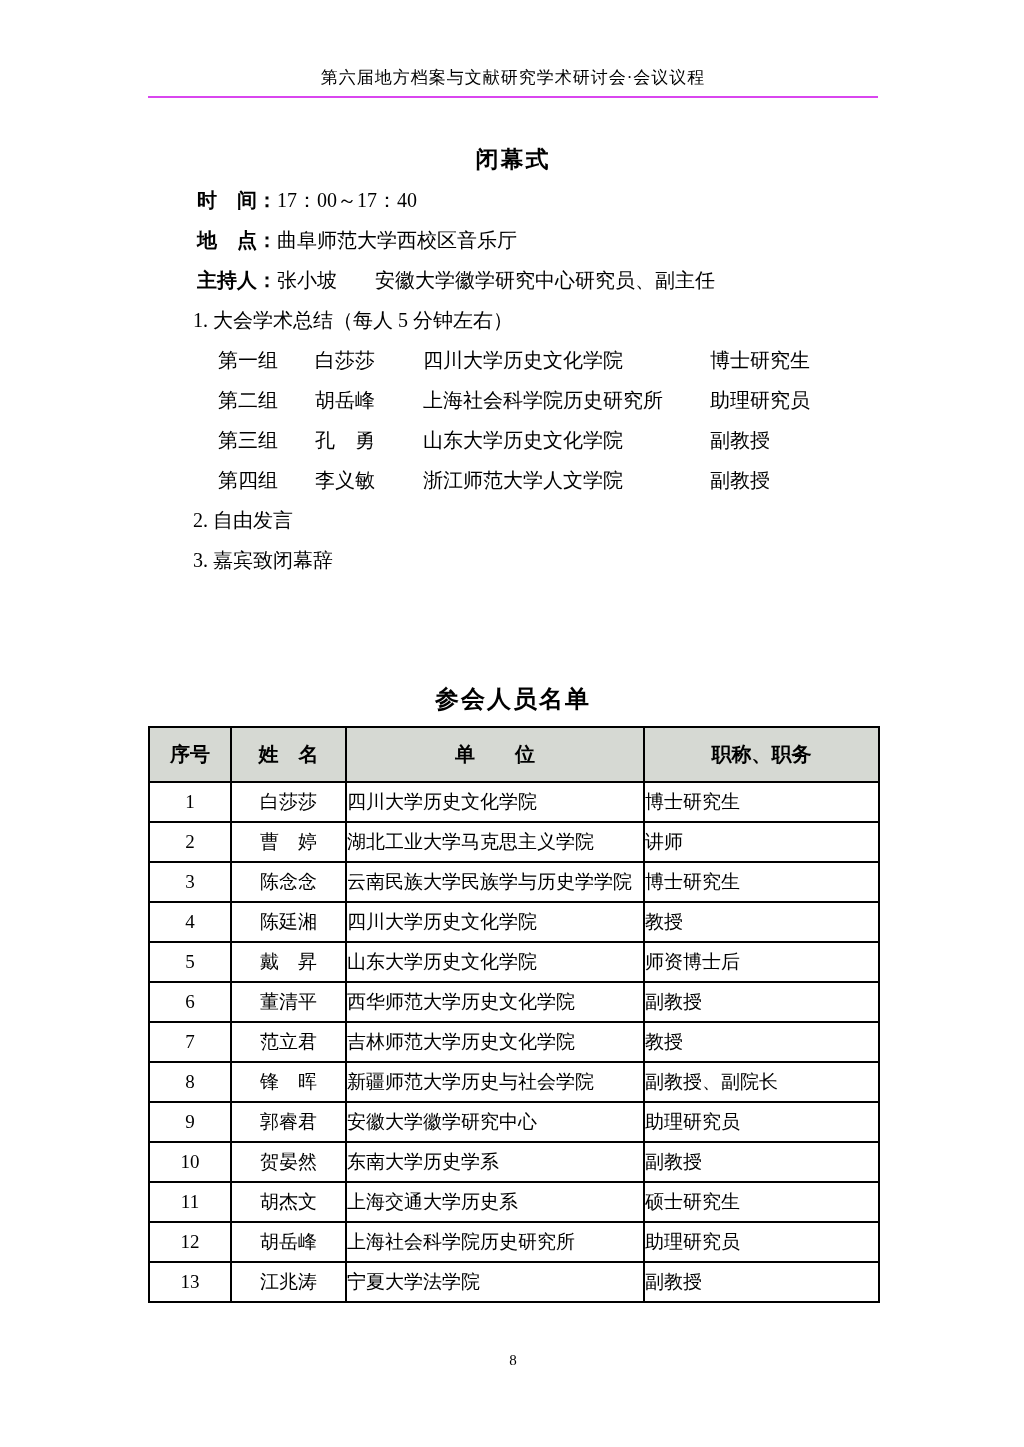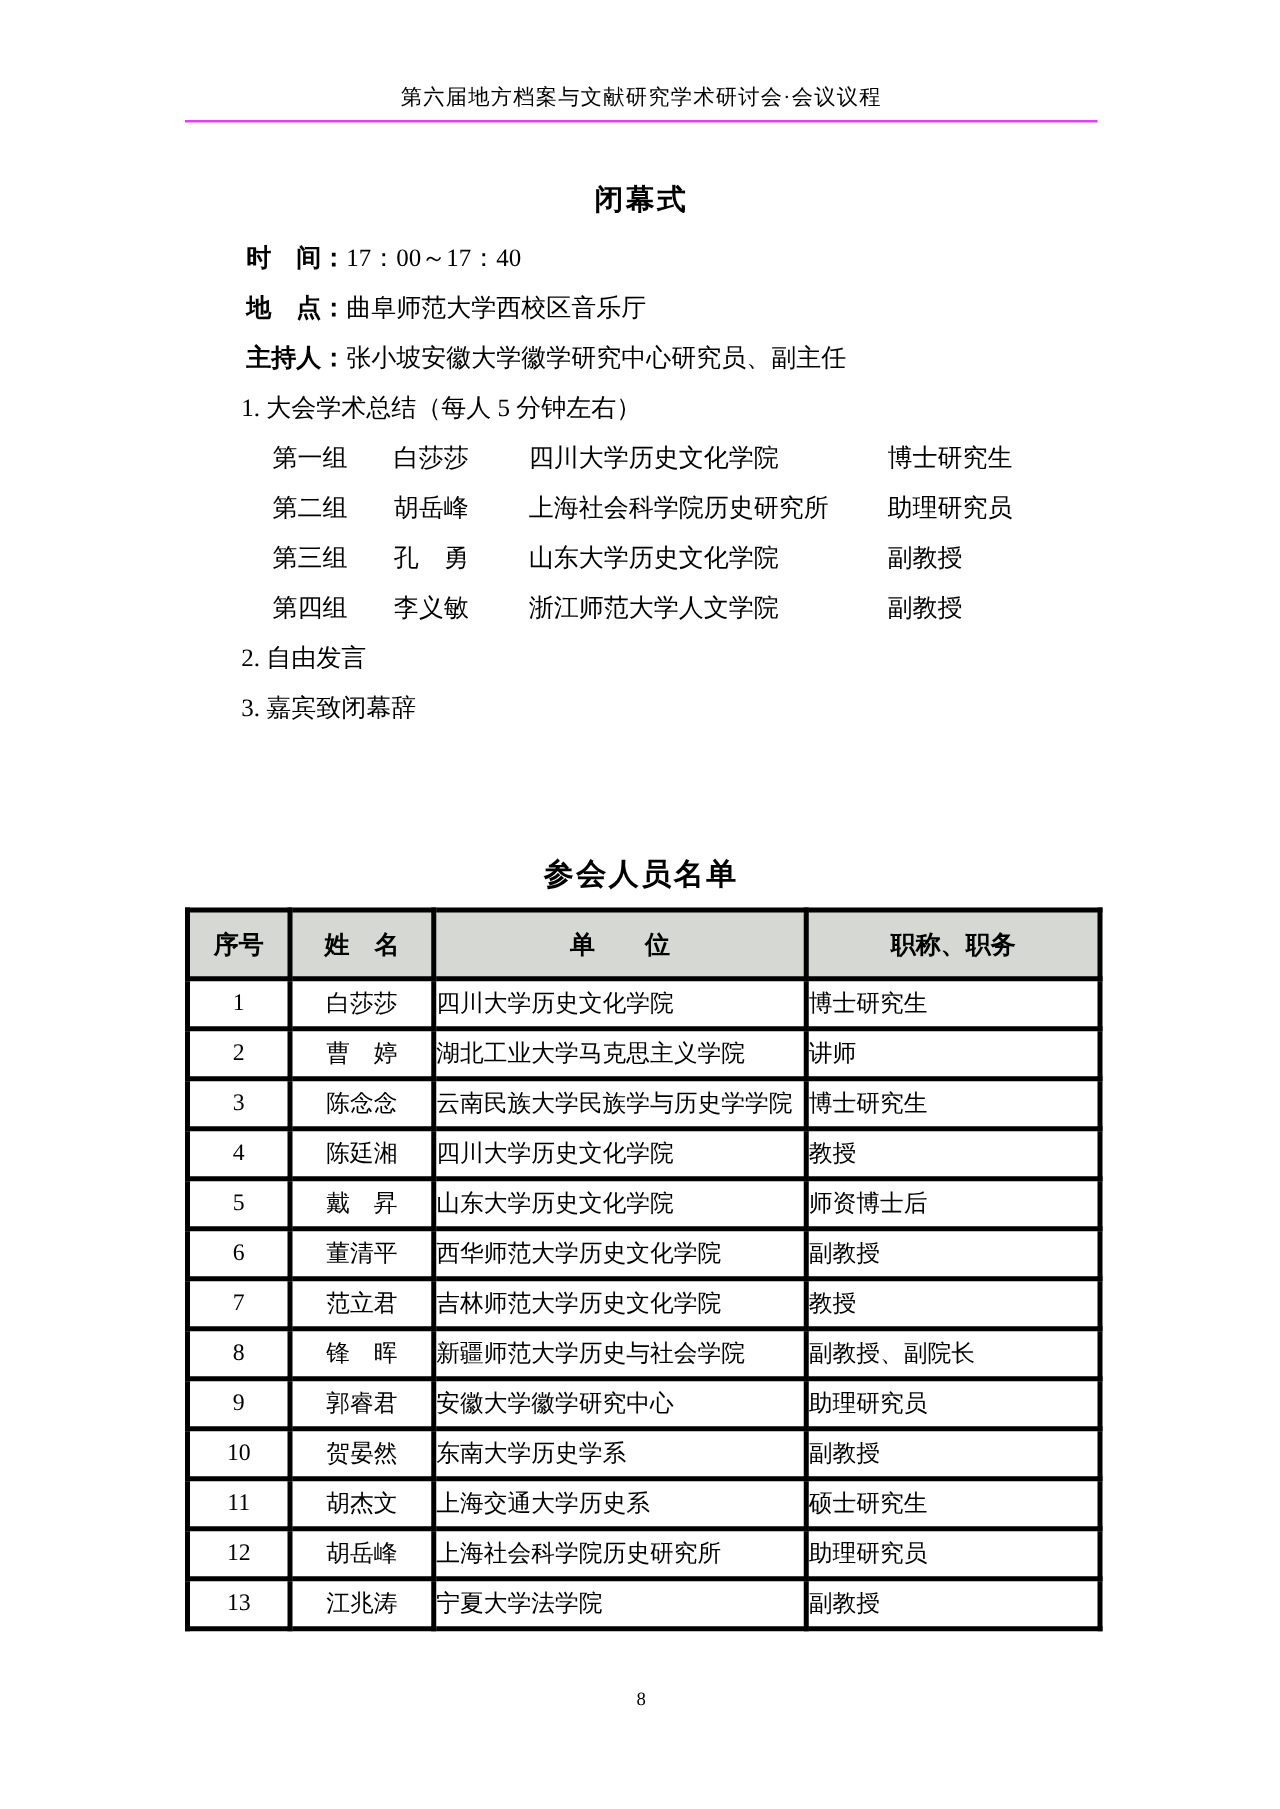--- a/index.html
+++ b/index.html
@@ -28,50 +28,50 @@
   }
   
   .closing-title {
     position: absolute; top: 144px; left: 0; width: 100%;
     text-align: center;
     font-size: 23px; font-weight: bold;
     letter-spacing: 2px;
   }
   .closing-body { position: absolute; top: 180px; left: 0; width: 100%; }
   .cline {
-    height: 40px; display: flex; align-items: flex-end;
+    height: 40px; display: flex; align-items: center;
     font-size: 20px; white-space: pre;
   }
   .cline .label { font-weight: bold; }
   .meta    { padding-left: 49px; }
   .numbered{ padding-left: 45px; }
   .grp     { padding-left: 70px; gap: 20px; }
   .grp .g-group { width: 77px; }
   .grp .g-name  { width: 88px; }
   .grp .g-org   { width: 267px; }
   .grp .g-title { flex: 1; }
-  .host-name { }
+  .host-name { margin-right: 38px; }
   .speaker   { padding-left: 70px; }
   .speaker .sp-name { margin-right: 20px; }
   
   .participants-title {
     position: absolute; top: 683px; left: 0; width: 100%;
     text-align: center;
     font-size: 24px; font-weight: bold;
     letter-spacing: 2px;
   }
   table.roster {
     position: absolute; top: 726px; left: 0;
     width: 730px;
     border-collapse: collapse;
     table-layout: fixed;
     font-size: 19px;
   }
   table.roster th, table.roster td {
-    border: 4px solid #000000;
+    border: 2px solid #000000;
     padding: 0;
   }
   table.roster th {
     height: 55px;
     font-size: 20px; font-weight: bold;
     text-align: center;
   }
   table.roster td { height: 40px; }
   .col-no    { width: 82px; }
   .col-name  { width: 115px; }

